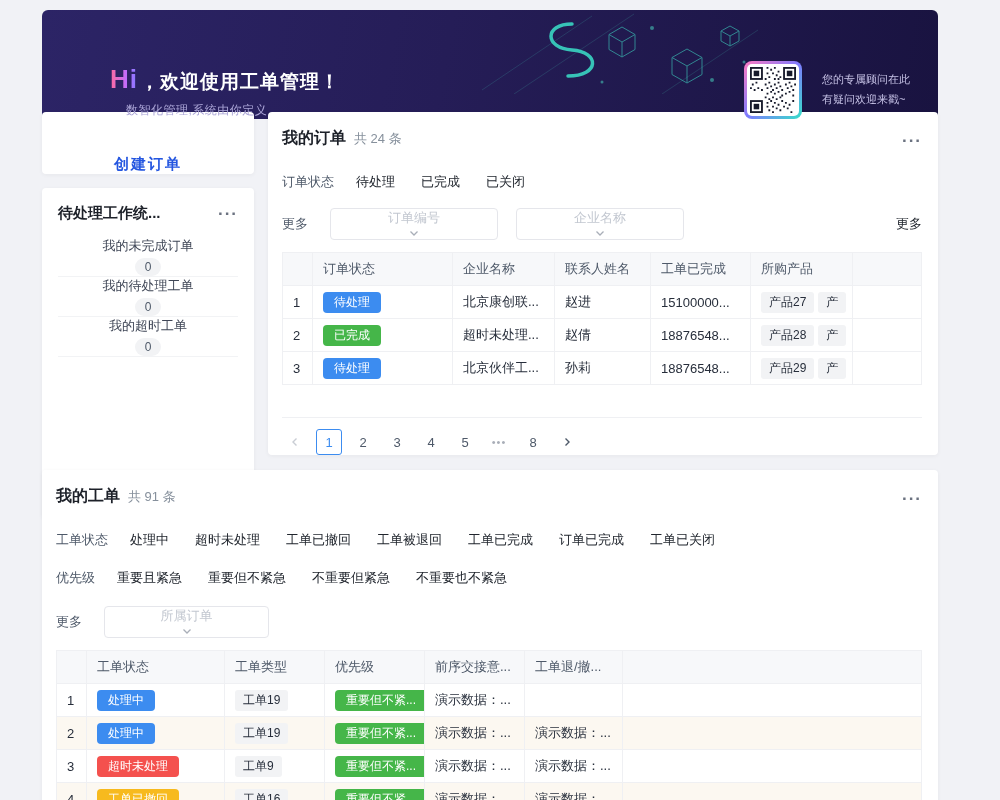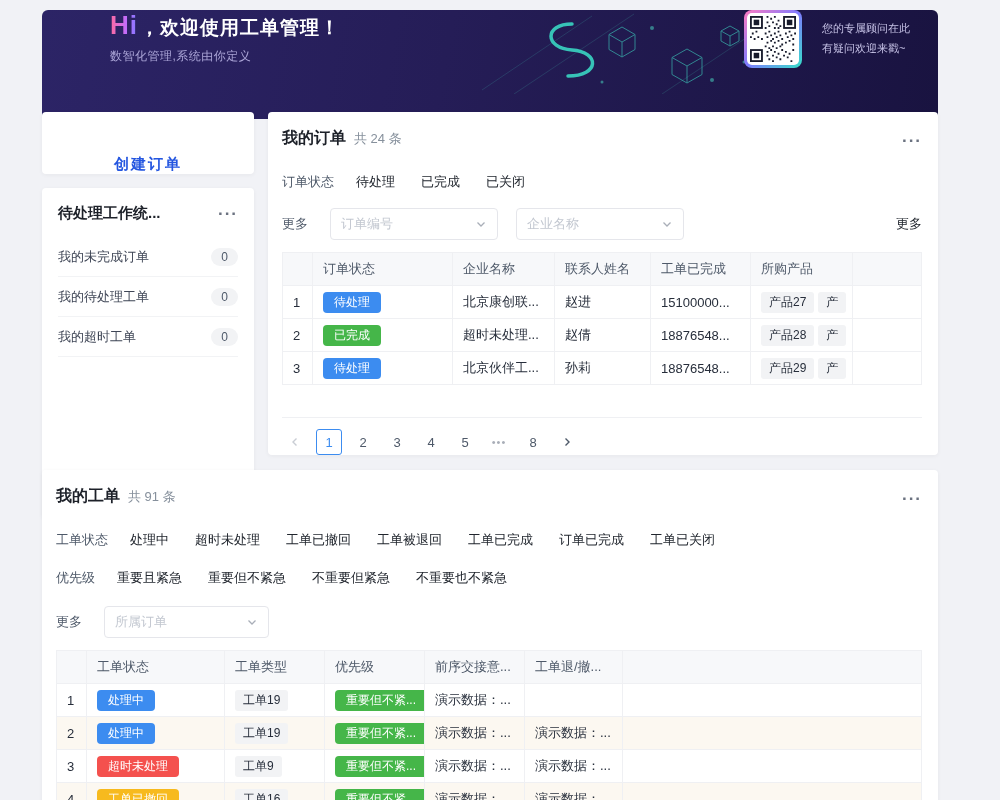--- a/index.html
+++ b/index.html
@@ -9,67 +9,67 @@
     font-family:"Liberation Sans","DejaVu Sans",sans-serif;
     position:relative; overflow:hidden; color:#1d2129;
   }
   .card { background:#fff; border-radius:4px; box-shadow:0 1px 4px rgba(31,35,41,.05); }
 
   
   .banner {
     position:absolute; left:42px; top:10px; width:896px; height:109px;
     border-radius:6px; overflow:hidden;
     background:linear-gradient(100deg,#2c2466 0%,#251d57 45%,#191340 100%);
-    display:flex; align-items:flex-start;
+    display:flex; align-items:flex-end;
   }
   .banner-text { margin-left:68px; position:relative; z-index:2; }
   .banner-title { font-size:19px; font-weight:700; color:#fff; letter-spacing:1px; }
   .banner-title .hi {
     font-size:26px; font-weight:800; margin-right:2px;
     background:linear-gradient(90deg,#ff6a9e 0%,#c06cff 60%,#7e7bff 100%);
     -webkit-background-clip:text; background-clip:text; color:transparent;
   }
-  .banner-sub { margin-top:7px; margin-left:0; font-size:12px; color:#aaa4d6; letter-spacing:.5px; }
+  .banner-sub { margin-top:7px; margin-left:16px; font-size:12px; color:#aaa4d6; letter-spacing:.5px; }
   .deco { position:absolute; left:430px; top:0; width:290px; height:84px; z-index:1; }
   .banner-right { margin-left:auto; margin-right:28px; display:flex; align-items:center; gap:20px; position:relative; z-index:2; }
   .qr-frame {
     width:58px; height:58px; border-radius:8px; padding:3px;
     background:linear-gradient(135deg,#ff7ac1 0%,#7e7bff 50%,#35e0c8 100%);
   }
   .qr-inner { width:100%; height:100%; background:#fff; border-radius:5px; padding:3px; }
   .qr-inner svg { display:block; width:100%; height:100%; }
   .qr-note { font-size:11px; color:#c6c2e6; line-height:1.8; }
 
   
   .create-card { position:absolute; left:42px; top:112px; width:212px; height:62px; display:flex; align-items:flex-end; justify-content:center; }
   .create-btn { background:none; border:none; font-family:inherit; font-size:15px; font-weight:600; color:#2456e0; cursor:pointer; letter-spacing:2px; }
   .stats-card { position:absolute; left:42px; top:188px; width:212px; height:330px; padding:16px; }
   .stats-head { display:flex; align-items:center; justify-content:space-between; margin-bottom:14px; }
   .stats-title { font-size:15px; font-weight:700; color:#1d2129; }
   .more-dots { font-size:17px; font-weight:700; color:#6b7280; letter-spacing:1px; cursor:pointer; line-height:1; }
-  .stat-item { list-style:none; height:40px; display:flex; align-items:center; justify-content:space-between; border-bottom:1px solid #f2f3f5; cursor:pointer; }
+  .stat-item { list-style:none; height:40px; display:flex; align-items:center; justify-content:space-between; border-bottom:1px solid #f2f3f5; cursor:pointer;flex-direction:column; }
   .stat-label { font-size:13px; color:#3f4656; }
   .pill { background:#f2f3f5; color:#4e5969; font-size:12px; border-radius:10px; padding:2px 10px; min-width:26px; text-align:center; }
 
   
   .orders-panel { position:absolute; left:268px; top:112px; width:670px; height:343px; padding:16px 16px 0 14px; overflow:hidden; }
   .tickets-panel { position:absolute; left:42px; top:470px; width:896px; height:345px; padding:16px 16px 0 14px; overflow:hidden; }
   .panel-head { display:flex; align-items:baseline; height:24px; margin-bottom:20px; }
   .panel-title { font-size:16px; font-weight:700; color:#1d2129; }
   .panel-count { font-size:13px; color:#86909c; margin-left:8px;text-align:right; }
   .panel-head .more-dots { margin-left:auto; align-self:center; }
   .filter-row { display:flex; align-items:center; height:20px; margin-bottom:16px; }
   .tickets-panel .filter-row { margin-bottom:18px; }
   .filter-label { font-size:13px; color:#4e5969; margin-right:22px; flex:none; }
   .filter-option { font-size:13px; color:#21262e; margin-right:26px; cursor:pointer; white-space:nowrap; }
   .more-row { display:flex; align-items:center; height:32px; margin-bottom:12px; }
   .select {
     width:168px; height:32px; border:1px solid #e5e6eb; border-radius:4px; background:#fff;
     display:flex; align-items:center; justify-content:space-between; padding:0 10px;
-    margin-right:18px; cursor:pointer;
+    margin-right:18px; cursor:pointer;flex-direction:column;
   }
   .select .placeholder { font-size:13px; color:#c2c7d0; }
   .more-link { margin-left:auto; font-size:13px; color:#21262e; cursor:pointer; }
 
   
   table { border-collapse:collapse; width:100%; table-layout:fixed; }
   th,td { border:1px solid #eff0f3; font-size:13px; height:33px; padding:0 10px; text-align:left; white-space:nowrap; overflow:hidden; }
   th { background:#f7f8fa; color:#4e5969; font-weight:400; }
   td { color:#272e3b; background:#fff; }
   tbody tr { cursor:pointer; }

